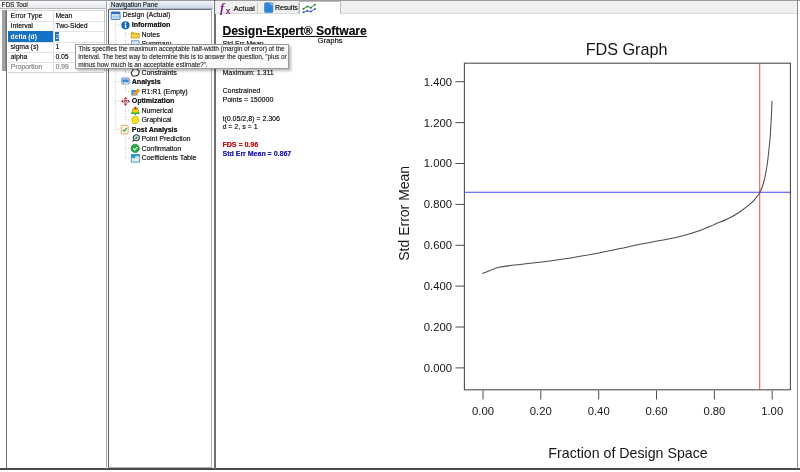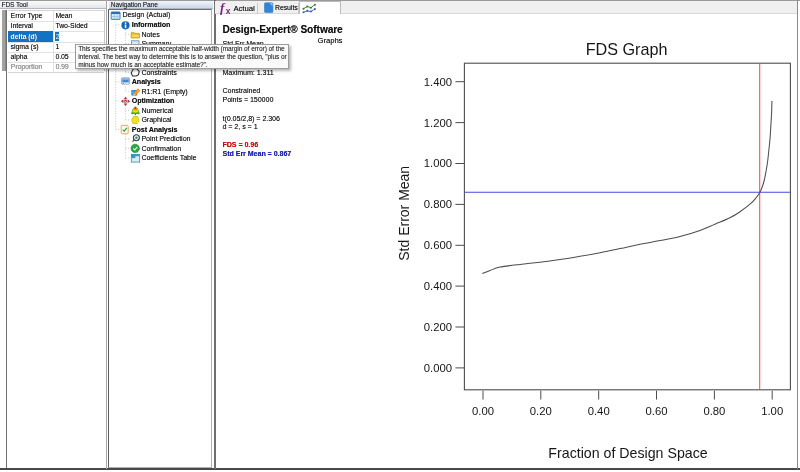--- a/index.html
+++ b/index.html
@@ -212,21 +212,21 @@
     <circle cx="0" cy="8.8" r="1.05" fill="#3a5fbf"></circle>
       <circle cx="3.8" cy="7.4" r="1.05" fill="#3a5fbf"></circle>
     <circle cx="7.4" cy="8" r="1.05" fill="#3a5fbf"></circle>
       <circle cx="11.4" cy="5.6" r="1.05" fill="#3a5fbf"></circle>
   </g>
 </svg>
 <div class="t" style="left:233.5px;top:3.8px;font-size:7.6px;color:#111;">Actual</div>
 <div class="t" style="left:275px;top:3.9px;font-size:6.8px;color:#111;">Results</div>
 <div class="t" style="left:317.5px;top:3.8px;font-size:7.6px;color:#111;margin-top:32px;">Graphs</div>
 
-<div class="t" style="left:222.5px;top:23.6px;font-size:10px;font-weight:bold;color:#111;">Design-Expert® Software</div>
+<div class="t" style="left:222.5px;top:23.6px;font-size:12px;font-weight:bold;color:#111;text-decoration:underline;">Design-Expert® Software</div>
 <div class="t" style="left:222.5px;top:40.4px;font-size:7px;">Std Err Mean</div>
 <div class="t" style="left:222.5px;top:48.9px;font-size:7px;">Minimum: 0.481</div>
 <div class="t" style="left:222.5px;top:68.6px;font-size:7px;">Maximum: 1.311</div>
 <div class="t" style="left:222.5px;top:87.4px;font-size:7px;">Constrained</div>
 <div class="t" style="left:222.5px;top:95.9px;font-size:7px;">Points = 150000</div>
 <div class="t" style="left:222.5px;top:114.9px;font-size:7px;">t(0.05/2,8) = 2.306</div>
 <div class="t" style="left:222.5px;top:123.2px;font-size:7px;">d = 2, s = 1</div>
 <div class="t" style="left:222.5px;top:141.1px;font-size:7px;font-weight:bold;color:#e00000;">FDS = 0.96</div>
 <div class="t" style="left:222.5px;top:149.9px;font-size:7px;font-weight:bold;color:#1414c8;">Std Err Mean = 0.867</div>
 

